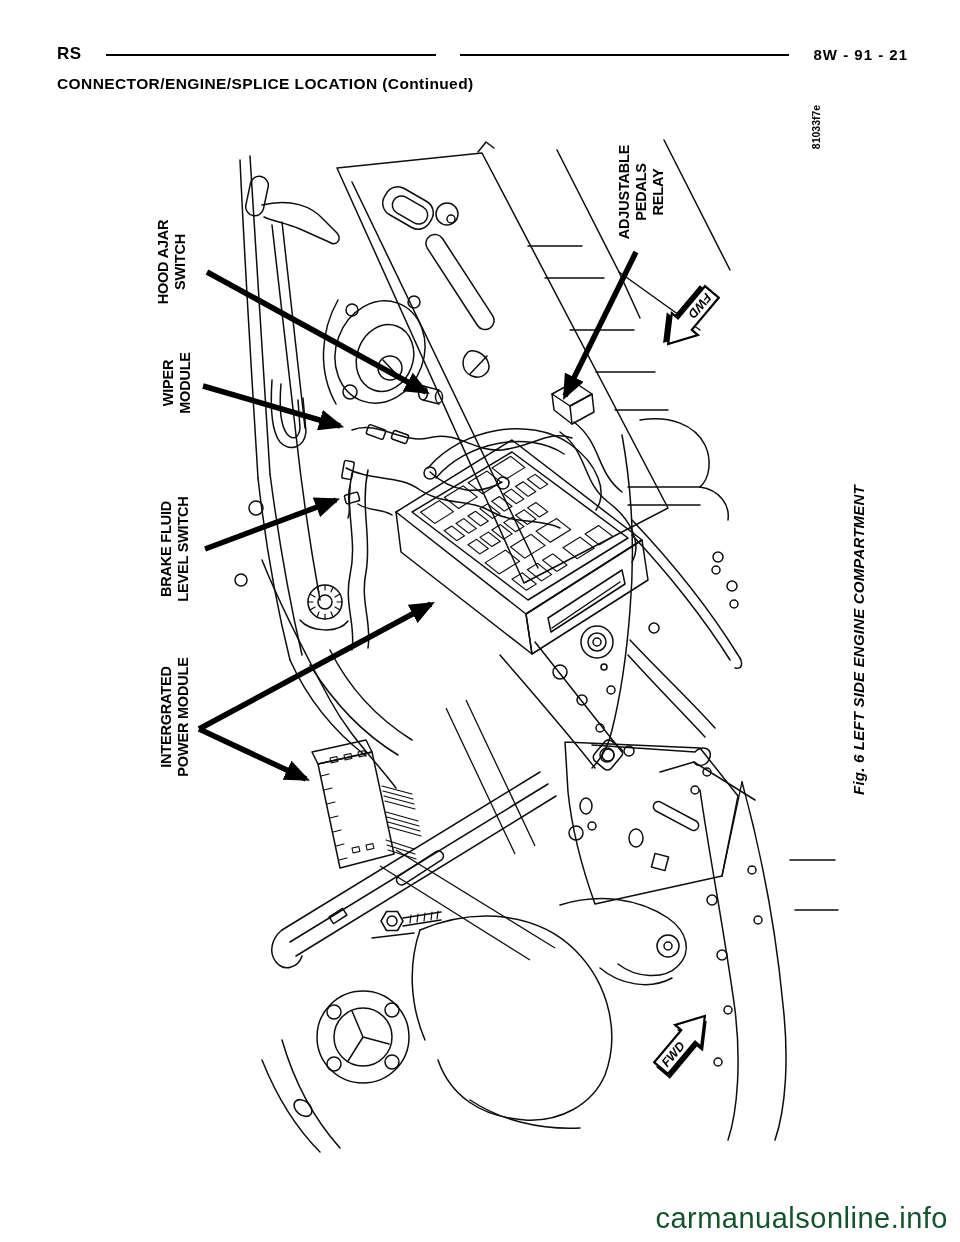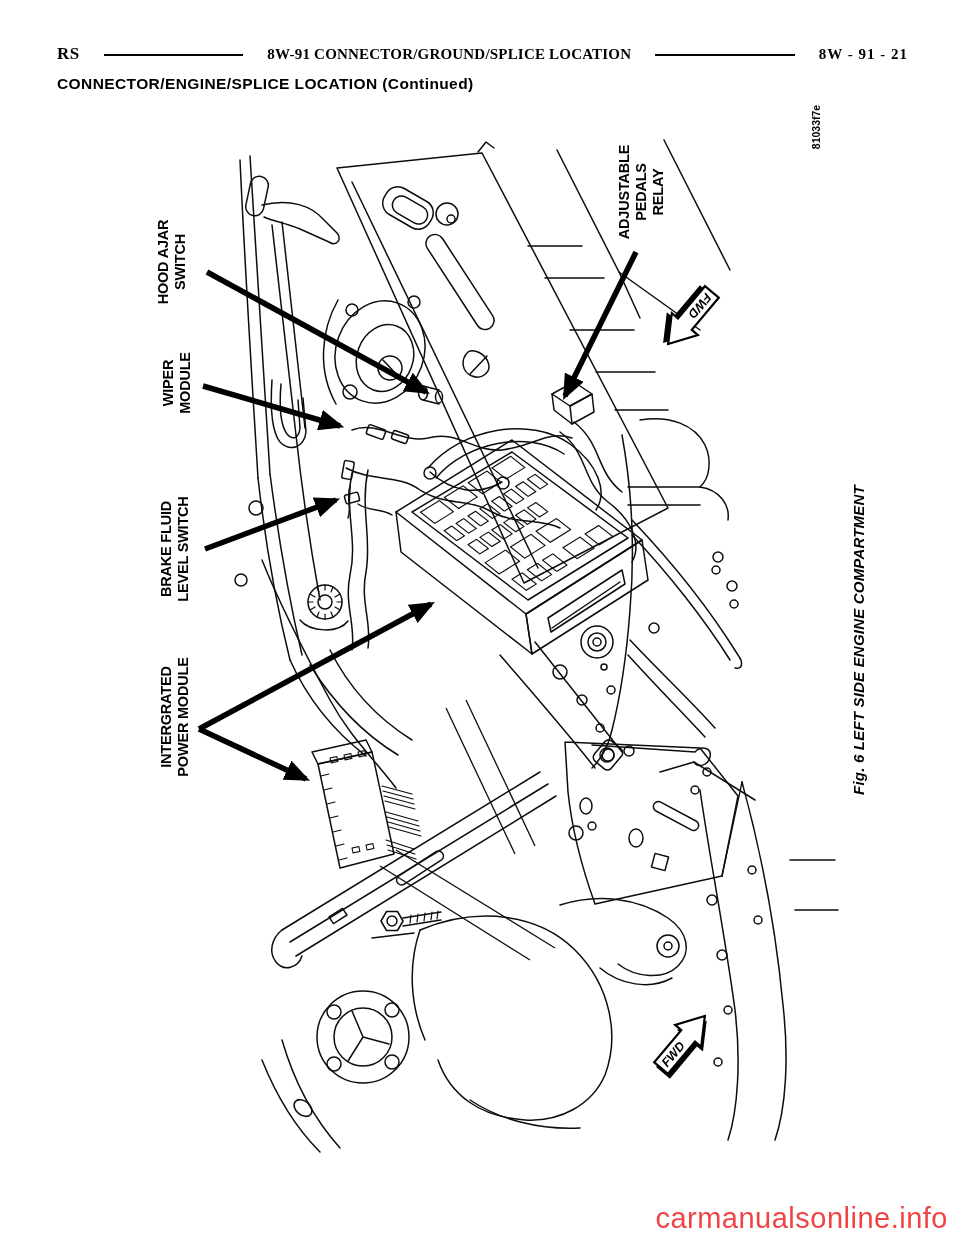--- a/index.html
+++ b/index.html
@@ -2,21 +2,21 @@
 <html><head>
 <meta charset="utf-8">
 <style>
   html,body{margin:0;padding:0;}
   body{
     width:960px;height:1242px;position:relative;overflow:hidden;
     background:#ffffff;color:#000;
     font-family:"Liberation Sans","DejaVu Sans",sans-serif;
   }
   
-  .hdr{position:absolute;top:44px;left:57px;right:52px;display:flex;align-items:center;gap:24px;font-family:Liberation Serif, serif;}
+  .hdr{position:absolute;top:44px;left:57px;right:52px;display:flex;align-items:center;gap:24px;}
   .hdr .rs{font-weight:bold;font-size:17px;letter-spacing:.5px;}
   .hdr .rule{flex:1;height:2.5px;background:#000;margin-top:2px;}
   .hdr .title{font-weight:bold;font-size:15px;letter-spacing:.2px;white-space:nowrap;}
   .hdr .pageno{font-weight:bold;font-size:15px;white-space:nowrap;letter-spacing:1px;}
   .subtitle{position:absolute;top:75px;left:57px;font-weight:bold;font-size:15.5px;letter-spacing:.4px;}
   
   #art{position:absolute;left:0;top:0;}
   .callout{
     position:absolute;transform:rotate(-90deg);
     display:flex;flex-direction:column;align-items:center;justify-content:center;
@@ -32,31 +32,30 @@
     position:absolute;left:784px;top:120px;width:64px;height:14px;
     transform:rotate(-90deg);font-weight:bold;font-size:10.5px;
     display:flex;align-items:center;justify-content:center;white-space:nowrap;
   }
   .figcaption{
     position:absolute;left:693px;top:630px;width:330px;height:20px;
     transform:rotate(-90deg);font-weight:bold;font-style:italic;font-size:15px;
     display:flex;align-items:center;justify-content:center;white-space:nowrap;letter-spacing:.2px;
   }
   .watermark{
-    position:absolute;right:12px;top:1202px;font-size:29px;color:#ef4444;
+    position:absolute;right:12px;top:1202px;font-size:29px;color:#14532d;
     letter-spacing:.5px;
   }
 </style>
 </head>
 <body>
 
 <div class="hdr">
   <span class="rs">RS</span>
   <span class="rule"></span>
-  <span class="title">8W-91  CONNECTOR/GROUND/SPLICE  LOCATION</span>
   <span class="rule"></span>
   <span class="pageno">8W - 91 - 21</span>
 </div>
 <div class="subtitle">CONNECTOR/ENGINE/SPLICE LOCATION (Continued)</div>
 
 <svg id="art" width="960" height="1242" viewBox="0 0 960 1242">
   <defs>
     <marker id="ah" markerWidth="4.6" markerHeight="3.8" refX="3.8" refY="1.9" orient="auto">
       <polygon points="0,0 4.6,1.9 0,3.8" fill="#000"></polygon>
     </marker>

